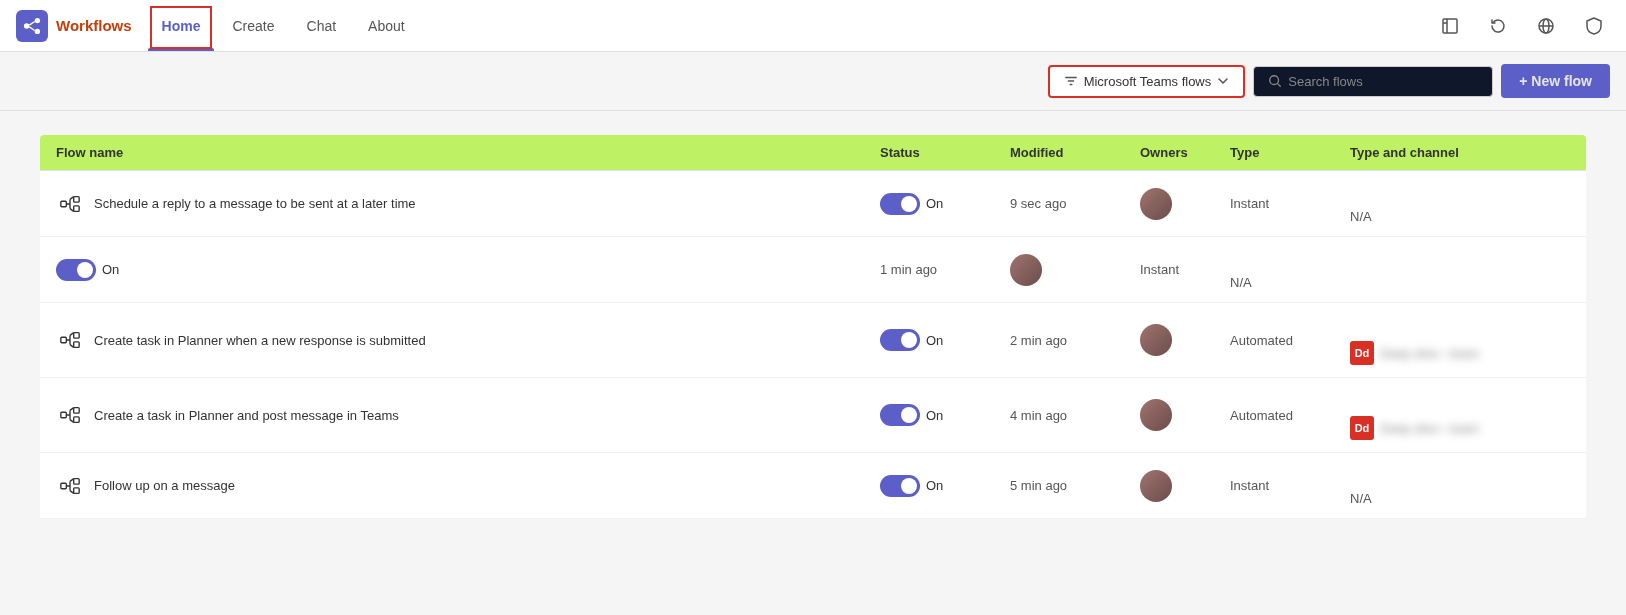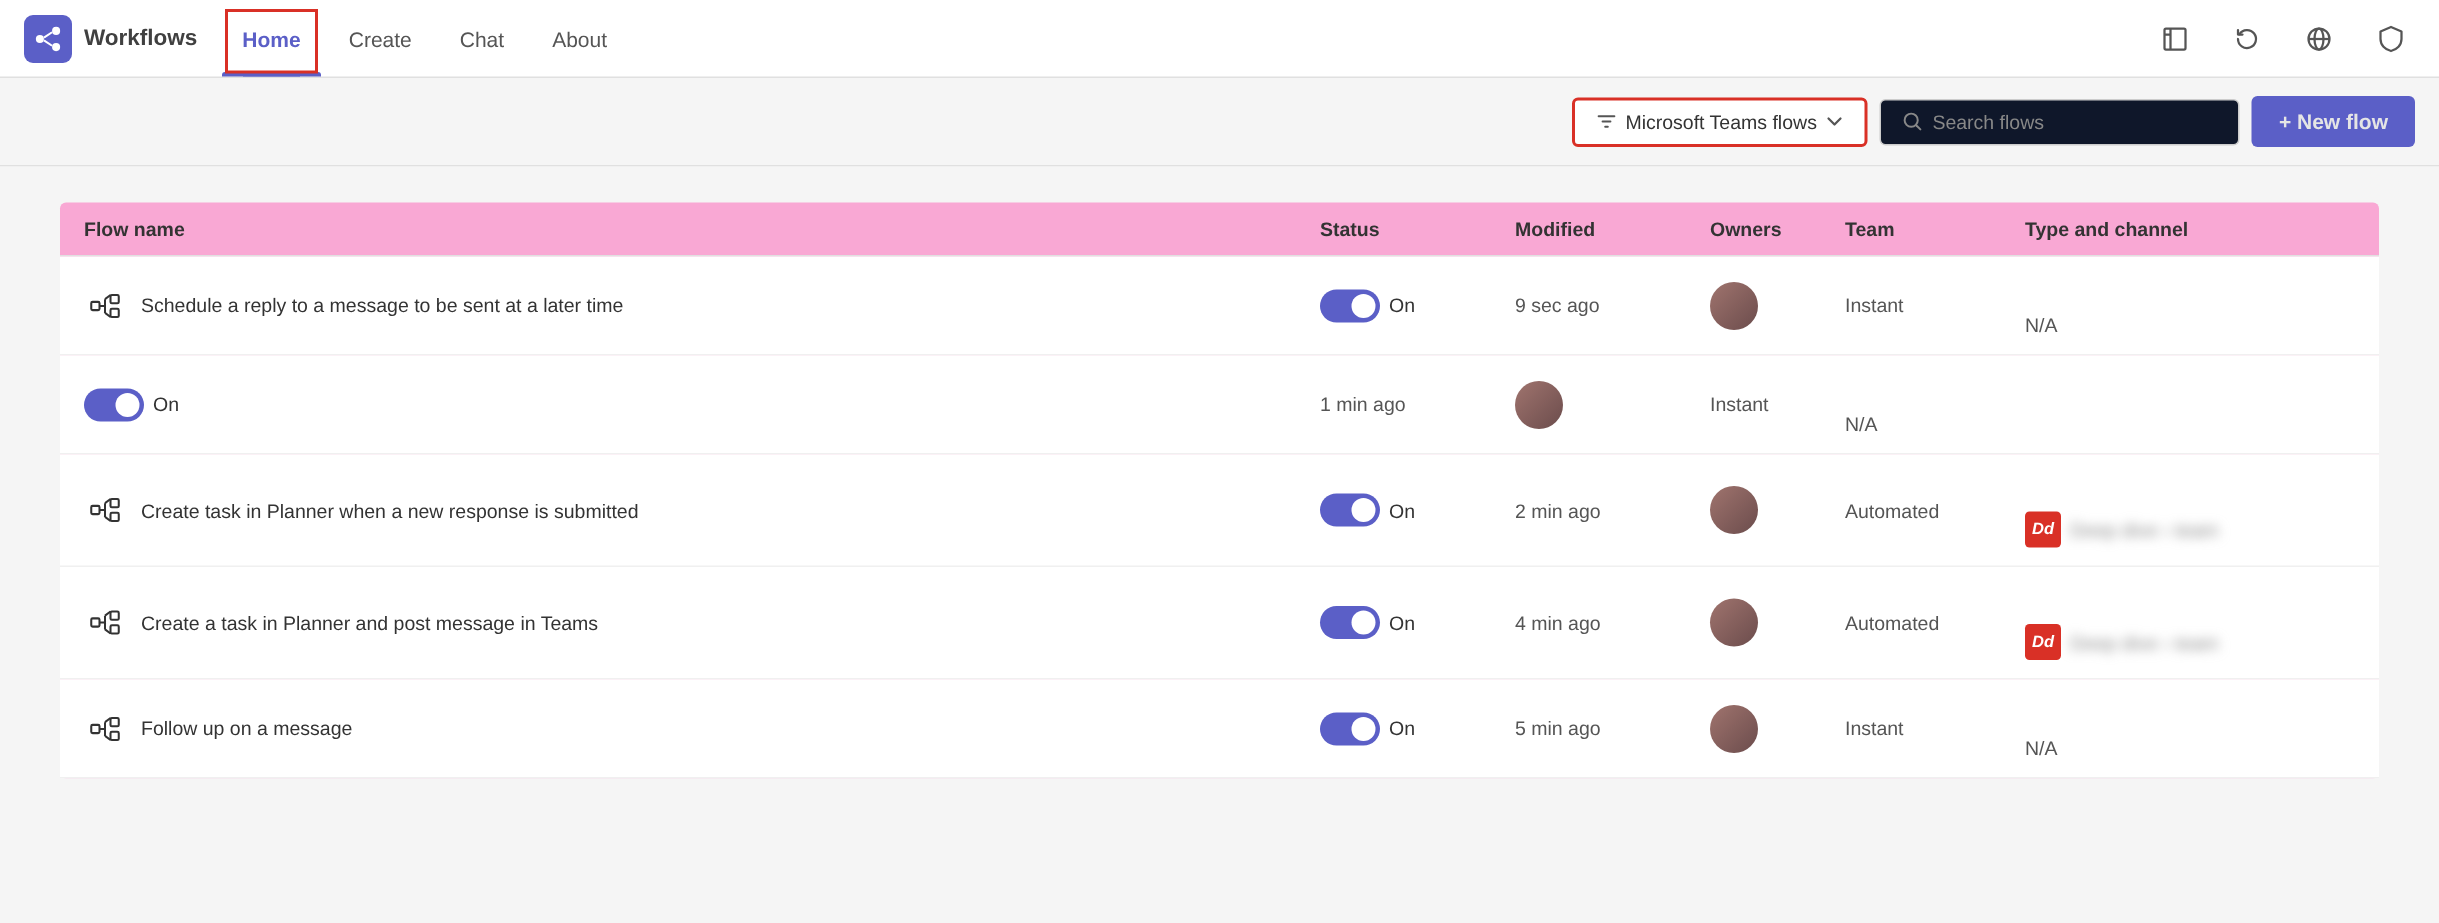--- a/index.html
+++ b/index.html
@@ -28,21 +28,21 @@
       border-radius: 6px;
       display: flex;
       align-items: center;
       justify-content: center;
       color: white;
       font-size: 16px;
     }
     .nav-title {
       font-size: 15px;
       font-weight: 600;
-      color: #404040;
+      color: #c2410c;
     }
     .nav-tabs {
       display: flex;
       align-items: center;
       height: 100%;
       gap: 4px;
     }
     .nav-tab {
       padding: 0 14px;
       height: 100%;
@@ -147,21 +147,21 @@
     
     .main-content {
       padding: 24px 40px;
       background: #f5f5f5;
       min-height: calc(100vh - 100px);
     }
 
     
     .flows-table {
       width: 100%;
-      background: #f9a8d4;
+      background: #bef264;
       border-radius: 4px;
     }
     .table-header {
       display: grid;
       grid-template-columns: 2fr 130px 130px 90px 120px 220px;
       padding: 10px 16px;
       border-bottom: 1px solid #e0e0e0;
       font-weight: 600;
       font-size: 13px;
       color: #333;
@@ -258,21 +258,20 @@
       color: #fff;
       border-radius: 3px;
       width: 24px;
       height: 24px;
       display: flex;
       align-items: center;
       justify-content: center;
       font-size: 11px;
       font-weight: 600;
       flex-shrink: 0;
-      font-style: italic;
     }
     .team-name-blurred {
       filter: blur(4px);
       color: #888;
       font-size: 13px;
       user-select: none;
     }
   </style>
 </head>
 <body>
@@ -352,21 +351,21 @@
 </div>
 
 <div class="main-content">
   <div class="flows-table">
 
     <div class="table-header">
       <div>Flow name</div>
       <div>Status</div>
       <div>Modified</div>
       <div>Owners</div>
-      <div>Team</div>
+      <div>Type</div>
       <div>Type and channel</div>
     </div>
 
     <div class="table-row">
       <div class="flow-name-cell">
         <div class="flow-icon">
           <svg width="22" height="22" viewBox="0 0 24 24" fill="none" stroke="#333" stroke-width="1.5">
             <rect x="2" y="9" width="6" height="6" rx="1"></rect>
             <rect x="16" y="4" width="6" height="6" rx="1"></rect>
             <rect x="16" y="14" width="6" height="6" rx="1"></rect>

